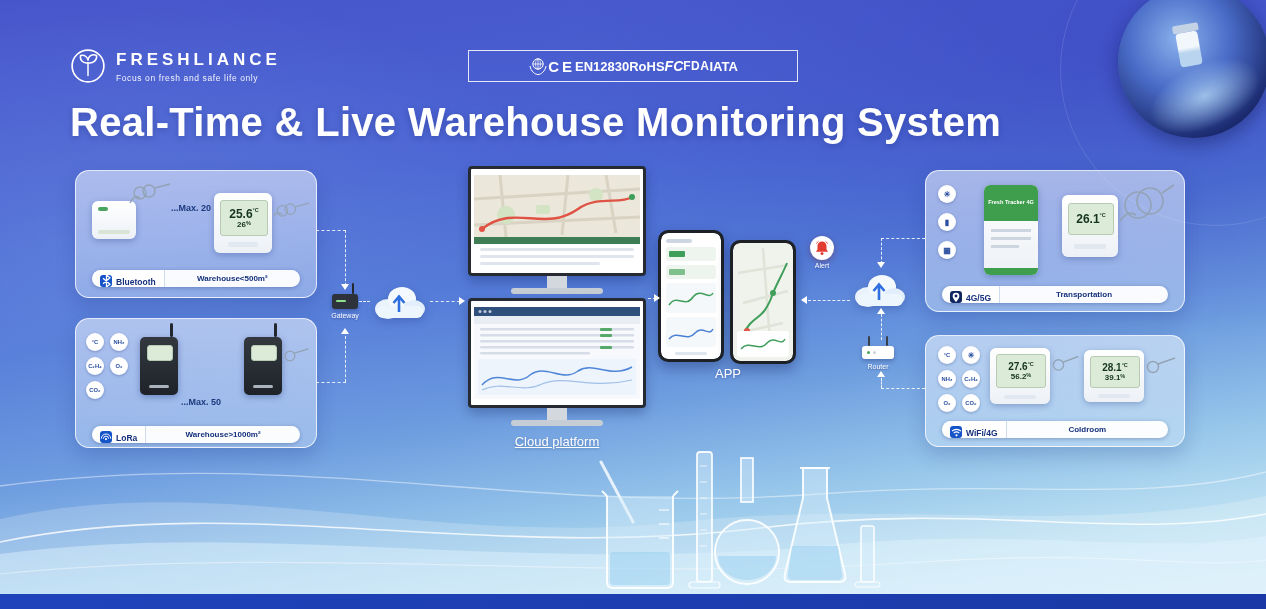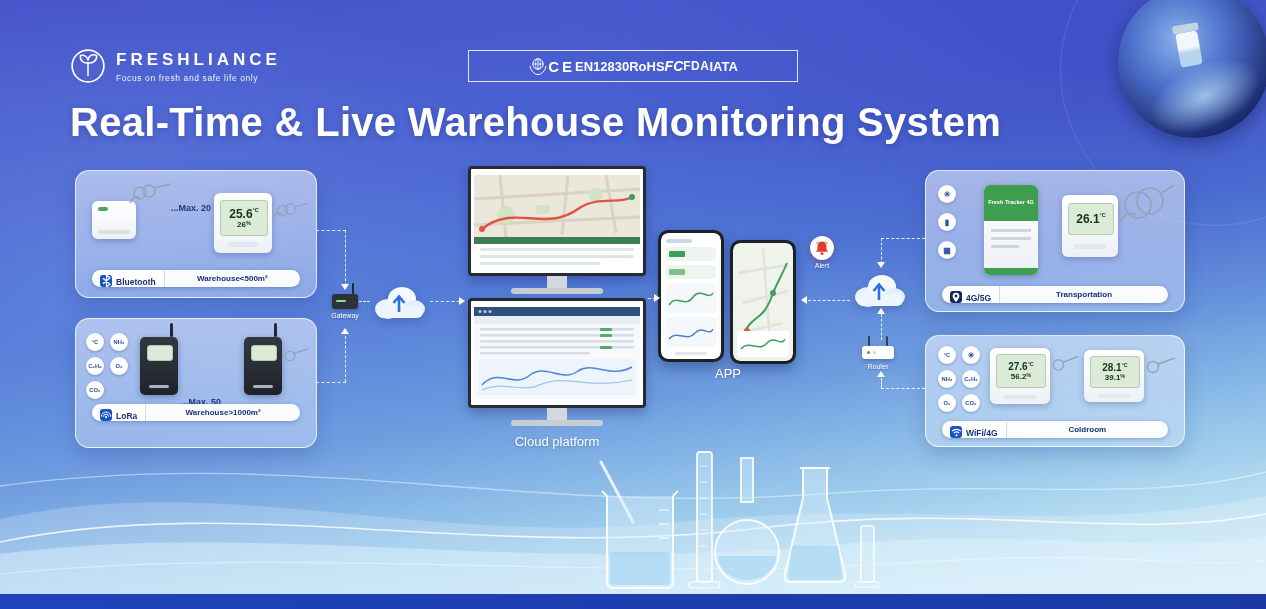--- a/index.html
+++ b/index.html
@@ -174,21 +174,21 @@
     <div class="maxlab" style="left:103px;top:42px;width:44px;text-align:center;margin-top:36px;">...Max. 50</div>
     <div class="dev-b" style="left:168px;top:18px;width:38px;height:58px;">
       <div class="antenna" style="right:5px;top:-14px;height:14px;"></div>
       <div class="lcd" style="left:7px;top:8px;width:24px;height:14px;"></div>
       <div style="position:absolute;left:9px;bottom:7px;width:20px;height:3px;background:#aab2bd;border-radius:2px;"></div>
     </div>
     <svg style="position:absolute;left:206px;top:24px;" width="30" height="24" viewBox="0 0 34 24">
       <circle cx="9" cy="13" r="5.5" fill="none" stroke="#93a3b5" stroke-width="1.4"></circle>
       <path d="M14,10 L30,5" fill="none" stroke="#93a3b5" stroke-width="1.5"></path>
     </svg>
-    <div class="pillbar" style="left:16px;right:16px;bottom:26px;">
+    <div class="pillbar" style="left:16px;right:16px;bottom:4px;">
       <div class="pill">
         <span class="pill-ic">
           <svg width="12" height="10" viewBox="0 0 14 10">
             <circle cx="7" cy="7.4" r="1.3" fill="#fff"></circle>
             <path d="M4,7 a3,3 0 0 1 6,0 M1.5,7 a5.5,5.5 0 0 1 11,0" stroke="#fff" stroke-width="1.1" fill="none"></path>
           </svg>
         </span>
         <span>LoRa</span>
       </div>
       <div class="areabox">Warehouse&gt;1000m²</div>
@@ -333,21 +333,21 @@
           </g>
         <rect x="4" y="52" width="158" height="36" fill="#eef4fb"></rect>
         <path d="M8,78 C24,60 40,82 56,68 C72,56 88,76 104,64 C120,54 136,72 158,60" stroke="#4f86d8" stroke-width="1.5" fill="none"></path>
         <path d="M8,83 C28,73 48,87 68,77 C92,67 116,83 158,73" stroke="#9fc0e8" stroke-width="1.2" fill="none"></path>
       </svg>
     </div>
     <div class="m-neck"></div>
     <div class="m-base"></div>
   </div>
 
-  <div class="sec-label" style="left:468px;top:434px;width:178px;">Cloud platform</div>
+  <div class="sec-label" style="left:468px;top:434px;width:178px;text-decoration:underline;">Cloud platform</div>
 
   <div class="phone" style="left:658px;top:230px;">
     <svg width="60" height="126" viewBox="0 0 60 126" style="border-radius:7px;display:block;">
       <rect width="60" height="126" rx="7" fill="#ffffff"></rect>
       <rect x="5" y="6" width="26" height="4" rx="2" fill="#cdd6e2"></rect>
       <rect x="5" y="14" width="50" height="14" rx="3" fill="#eef4ee"></rect>
       <rect x="8" y="18" width="16" height="6" rx="1" fill="#3f9e5a"></rect>
       <rect x="5" y="32" width="50" height="14" rx="3" fill="#eef4ee"></rect>
       <rect x="8" y="36" width="16" height="6" rx="1" fill="#7fc08c"></rect>
       <rect x="5" y="50" width="50" height="30" rx="3" fill="#f4f8fb"></rect>

